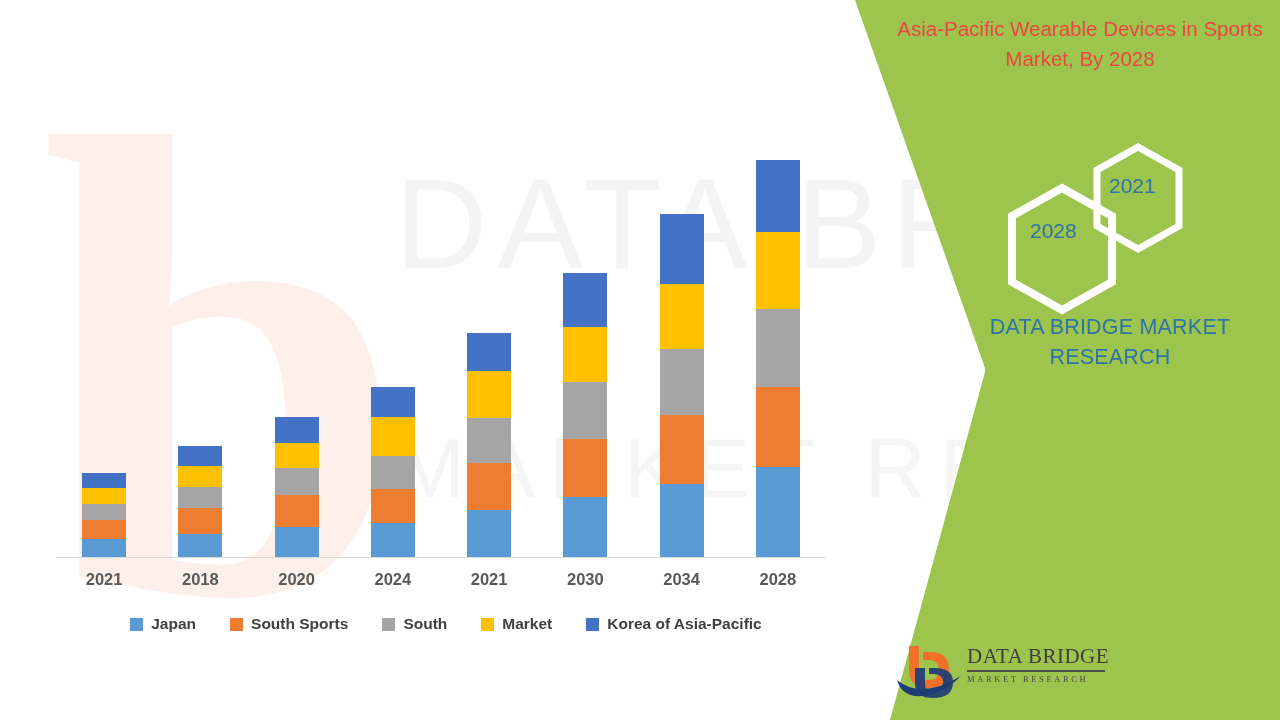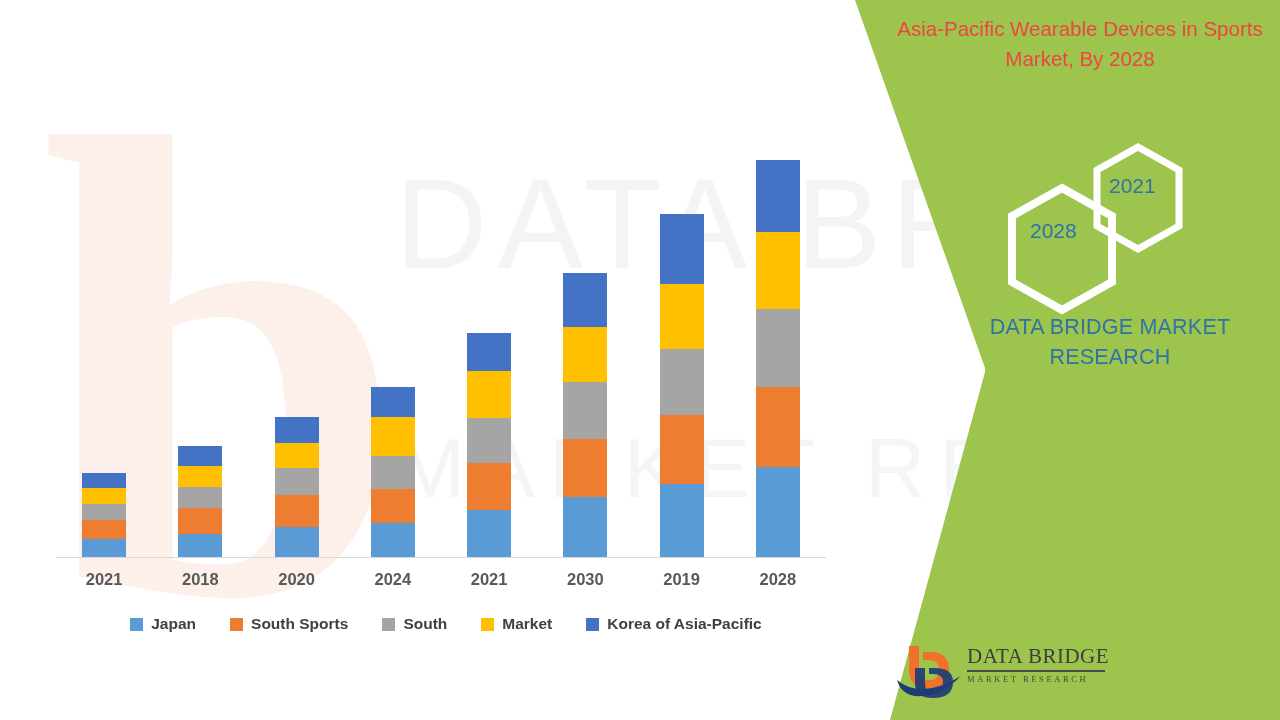--- a/index.html
+++ b/index.html
@@ -341,21 +341,21 @@
     <div class="axis-line"></div>
   </div>
 
   <div class="xlabels" id="xlabels">
       <div class="xlabel">2021</div>
       <div class="xlabel">2018</div>
       <div class="xlabel">2020</div>
       <div class="xlabel">2024</div>
       <div class="xlabel">2021</div>
       <div class="xlabel">2030</div>
-      <div class="xlabel">2019</div>
+      <div class="xlabel">2034</div>
       <div class="xlabel">2028</div>
     </div>
 
   <div class="legend" id="legend">
       <div class="legend-item">
         <span class="legend-swatch" style="background: rgb(91, 155, 213);"></span>
         <span class="legend-label">Japan</span>
       </div>
       <div class="legend-item">
         <span class="legend-swatch" style="background: rgb(237, 125, 49);"></span>

